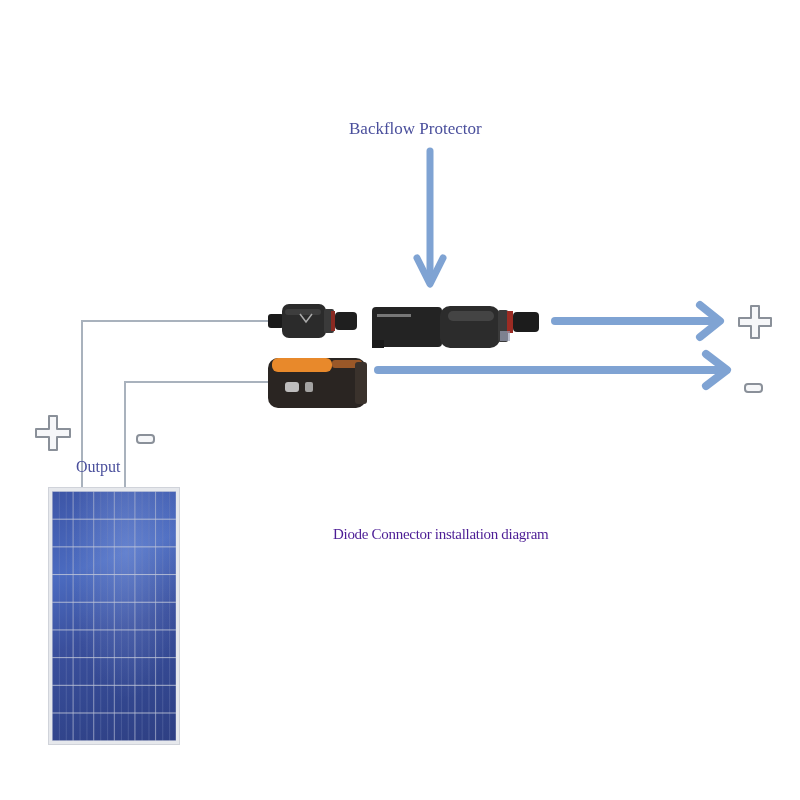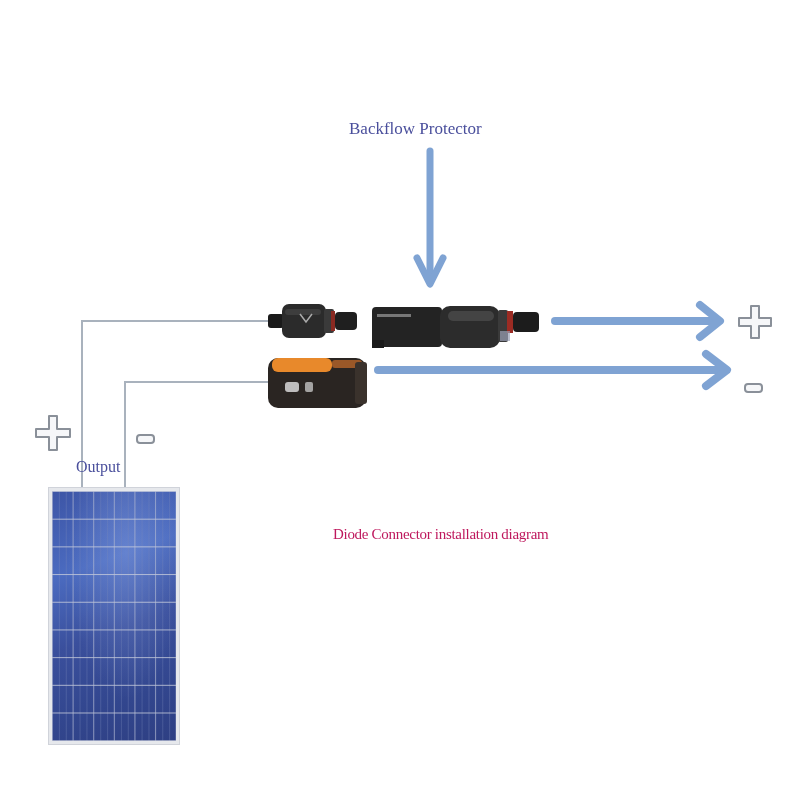--- a/index.html
+++ b/index.html
@@ -1,20 +1,20 @@
 <!DOCTYPE html>
 <html><head>
   <meta charset="utf-8">
   <style>
     html, body { margin: 0; padding: 0; background: #ffffff; }
     .canvas { position: relative; width: 800px; height: 800px; background: #ffffff; overflow: hidden; font-family: "Liberation Serif", "DejaVu Serif", serif; margin-top: 44px; }
     .label { position: absolute; color: #4a4f9c; white-space: nowrap; }
     .title-backflow { left: 349px; top: 75px; font-size: 17px; }
     .label-output { left: 76px; top: 414px; font-size: 16px; }
-    .caption { left: 333px; top: 482px; font-size: 15px; color: #be185d; letter-spacing: -0.3px; }
+    .caption { left: 333px; top: 482px; font-size: 15px; color: #4c1d95; letter-spacing: -0.3px; }
     svg.overlay { position: absolute; left: 0; top: 0; }
     .panel { position: absolute; left: 49px; top: 444px; width: 124px; height: 250px; background: linear-gradient(160deg, #3d55a6 0%, #4b6bc0 30%, #3a4f9c 55%, #32468e 80%, #2e3f83 100%); border: 3px solid #e6e8ec; box-shadow: 0 0 0 1px #d0d3da; }
     .panel .grid { position: absolute; inset: 0; background-image: linear-gradient(to right, rgba(190,195,215,0.55) 1px, transparent 1px), linear-gradient(to bottom, rgba(200,205,220,0.8) 1px, transparent 1px), linear-gradient(to right, rgba(120,135,185,0.35) 1px, transparent 1px); background-size: 20.6px 100%, 100% 27.7px, 6.9px 100%; }
     .panel .shine { position: absolute; inset: 0; background: radial-gradient(ellipse at 60% 25%, rgba(150,175,235,0.35), transparent 55%); }
   </style>
 </head>
 <body>
 
 <div class="canvas">
 

